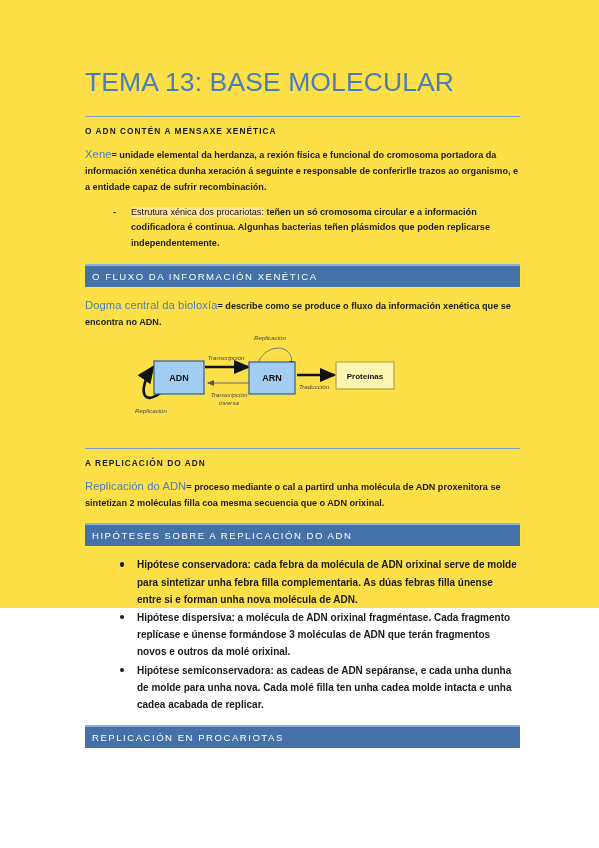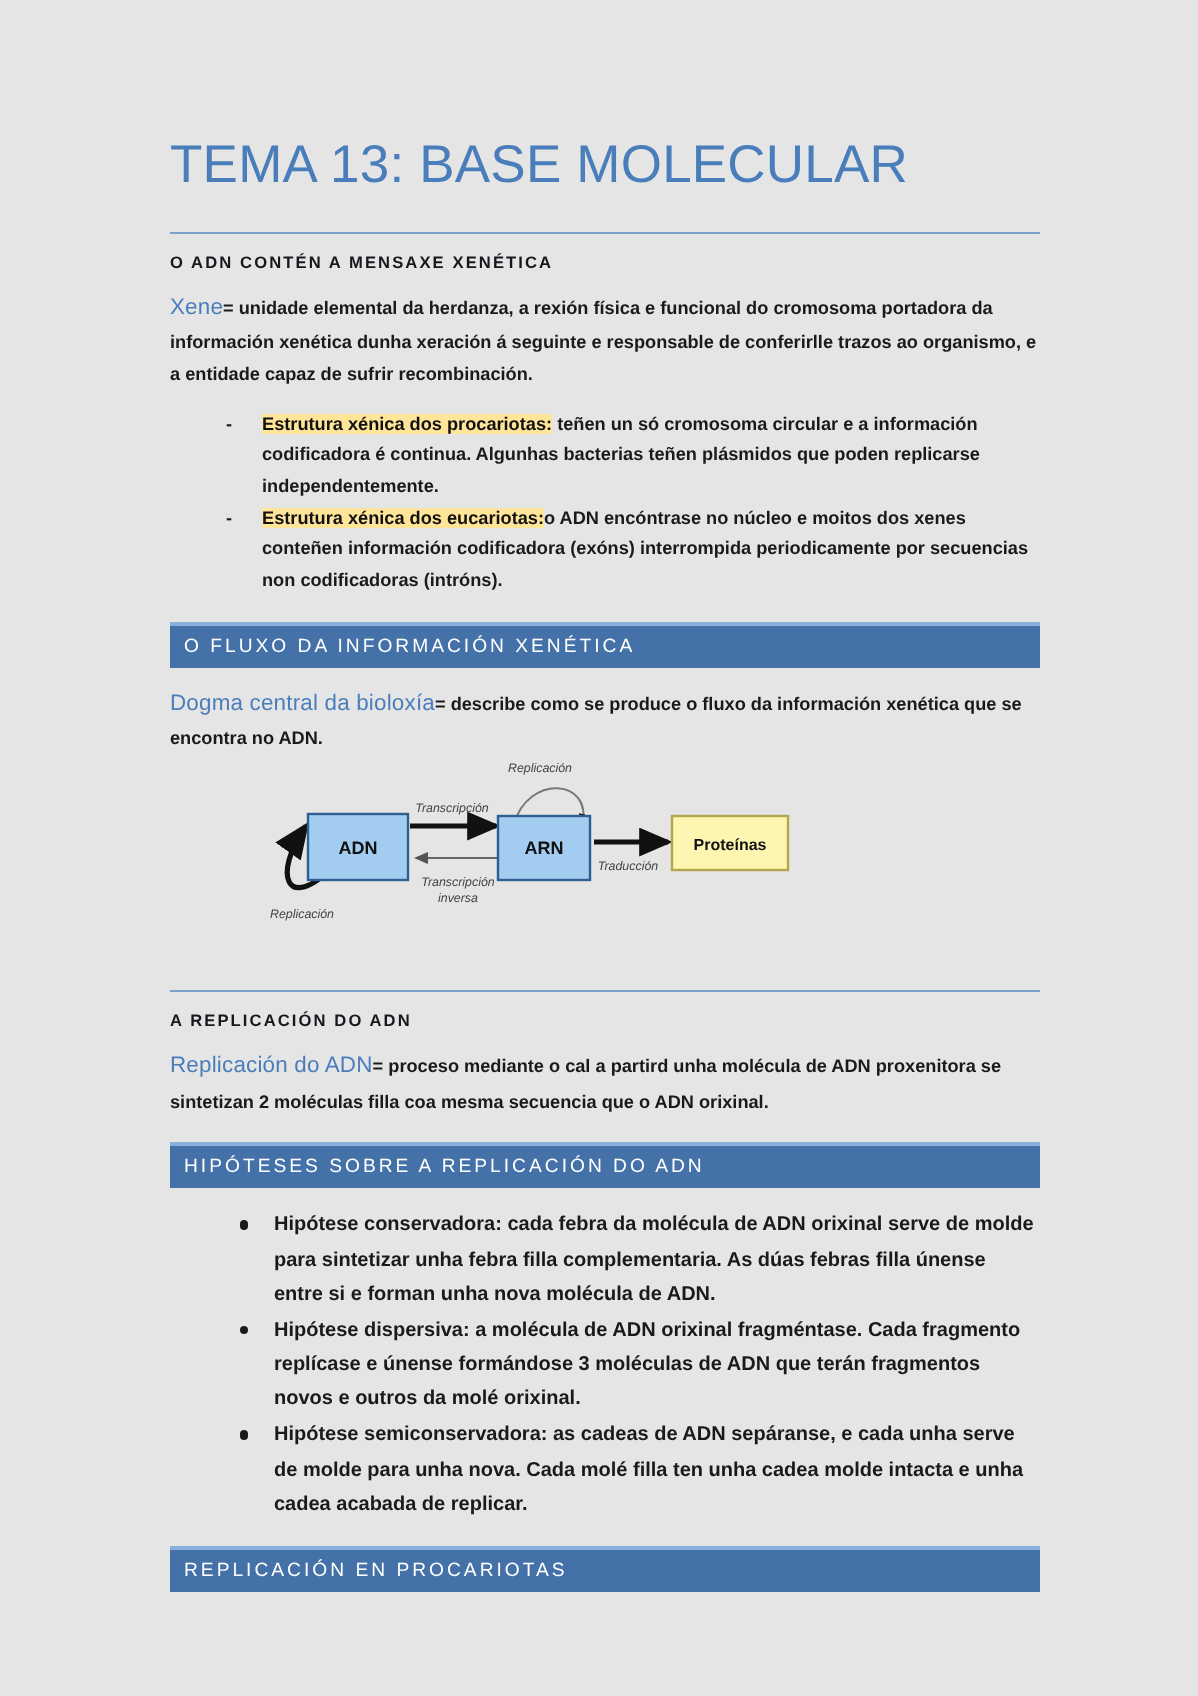--- a/index.html
+++ b/index.html
@@ -10,22 +10,22 @@
   body {
     width: 599px;
     height: 848px;
     font-family: "Liberation Sans", sans-serif;
     color: #1a1a1a;
     overflow: hidden;
   }
   .page {
     position: relative;
     width: 599px;
-    height: 848px;
-    background: #e5e5e5;
+    height: 608px;
+    background: #fde047;
     box-sizing: border-box;
     padding: 0 79px 0 85px;
   }
   
   .doc-title {
     font-size: 26.5px;
     font-weight: 400;
     color: #4a7ebb;
     letter-spacing: 0.1px;
     margin: 0;
@@ -99,21 +99,21 @@
   }
   ul.dash-list > li::before {
     content: "-";
     position: absolute;
     left: 0;
     top: 0;
     color: #1a1a1a;
   }
   .hl {
     background: #ffe599;
-    font-weight: bold;
+    font-weight: normal;
     color: #111111;
   }
   
   ul.round-list {
     list-style: none;
     margin: 10px 0 0 0;
     padding: 0 0 0 31px;
   }
   ul.round-list > li {
     position: relative;
@@ -150,23 +150,20 @@
 
 
 
   <p class="para">
     <span class="term">Xene</span><span>= unidade elemental da herdanza, a rexión física e funcional do cromosoma portadora da información xenética dunha xeración á seguinte e responsable de conferirlle trazos ao organismo, e a entidade capaz de sufrir recombinación.</span>
   </p>
 
   <ul class="dash-list">
     <li>
       <span class="hl">Estrutura xénica dos procariotas:</span><span> teñen un só cromosoma circular e a información codificadora é continua. Algunhas bacterias teñen plásmidos que poden replicarse independentemente.</span>
-    </li>
-    <li>
-      <span class="hl">Estrutura xénica dos eucariotas:</span><span>o ADN encóntrase no núcleo e moitos dos xenes conteñen información codificadora (exóns) interrompida periodicamente por secuencias non codificadoras (intróns).</span>
     </li>
   </ul>
 
   <div class="band-blue">O FLUXO DA INFORMACIÓN XENÉTICA</div>
 
   <p class="para">
     <span class="term">Dogma central da bioloxía</span><span>= describe como se produce o fluxo da información xenética que se encontra no ADN.</span>
   </p>
 
   <div class="figure-wrap">
@@ -212,18 +209,18 @@
 
   <p class="para">
     <span class="term">Replicación do ADN</span><span>= proceso mediante o cal a partird unha molécula de ADN proxenitora se sintetizan 2 moléculas filla coa mesma secuencia que o ADN orixinal.</span>
   </p>
 
   <div class="band-blue">HIPÓTESES SOBRE A REPLICACIÓN DO ADN</div>
 
   <ul class="round-list">
     <li>Hipótese conservadora: cada febra da molécula de ADN orixinal serve de molde para sintetizar unha febra filla complementaria. As dúas febras filla únense entre si e forman unha nova molécula de ADN.</li>
     <li>Hipótese dispersiva: a molécula de ADN orixinal fragméntase. Cada fragmento replícase e únense formándose 3 moléculas de ADN que terán fragmentos novos e outros da molé orixinal.</li>
-    <li>Hipótese semiconservadora: as cadeas de ADN sepáranse, e cada unha serve de molde para unha nova. Cada molé filla ten unha cadea molde intacta e unha cadea acabada de replicar.</li>
+    <li>Hipótese semiconservadora: as cadeas de ADN sepáranse, e cada unha dunha de molde para unha nova. Cada molé filla ten unha cadea molde intacta e unha cadea acabada de replicar.</li>
   </ul>
 
   <div class="band-blue">REPLICACIÓN EN PROCARIOTAS</div>
 
 </div>
 
 </body></html>

